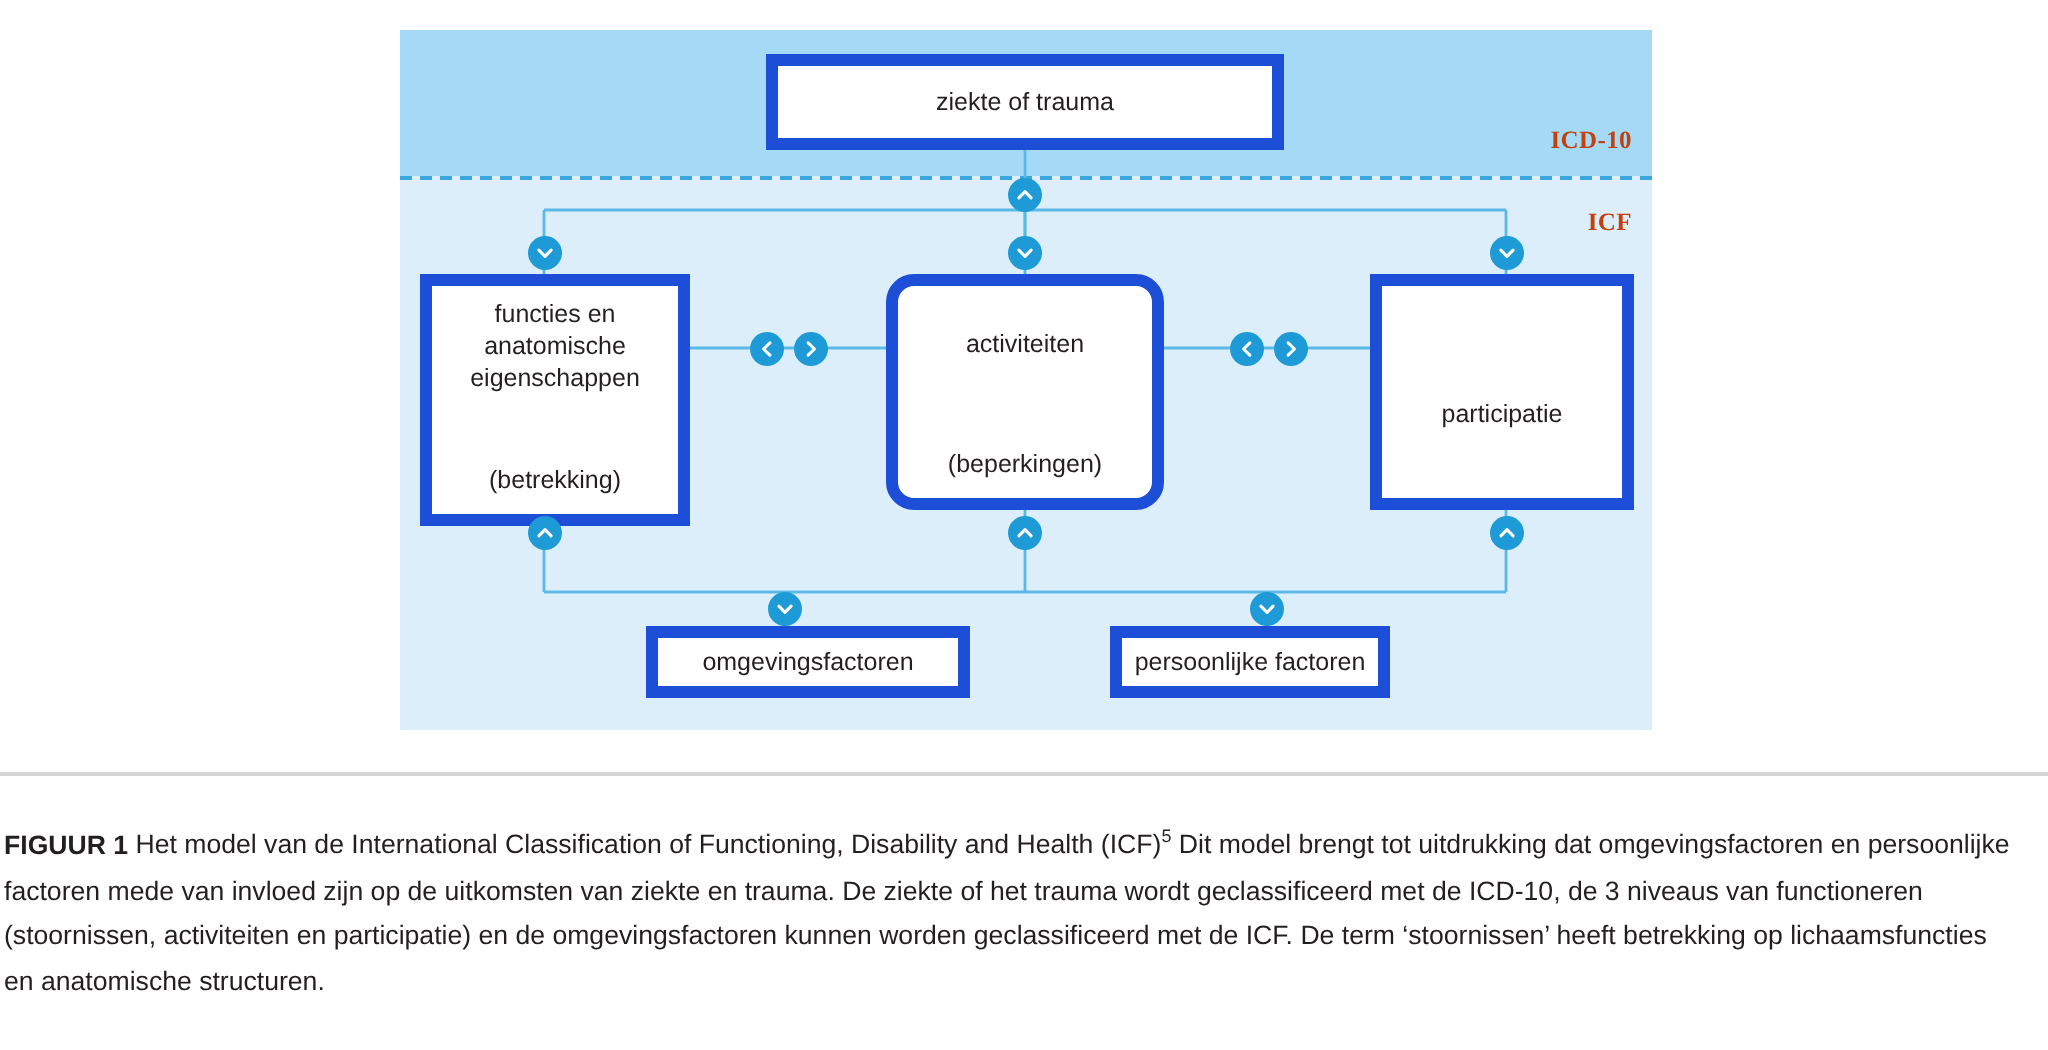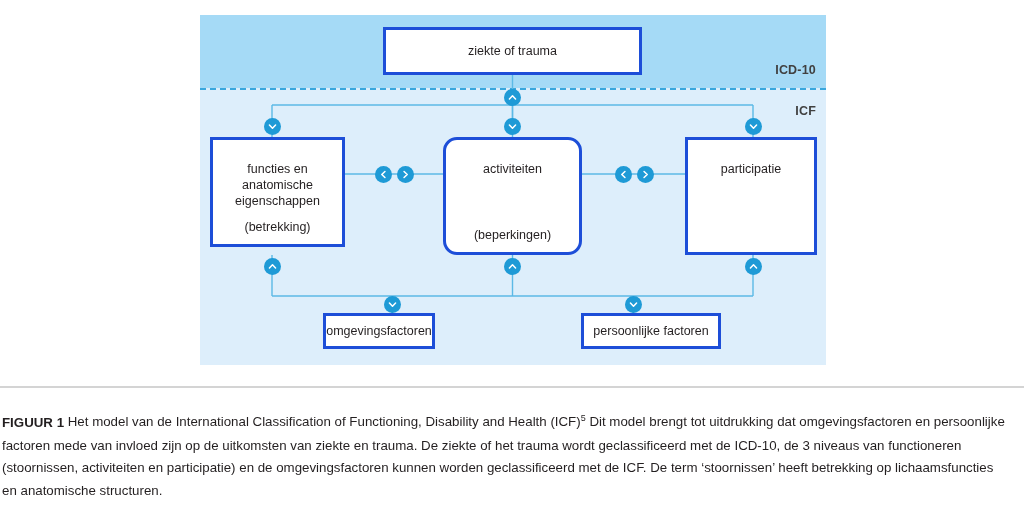--- a/index.html
+++ b/index.html
@@ -47,76 +47,77 @@
     width: 100%;
     height: 0;
     border-top: 2px dashed #3aa7dd;
   }
 
   .band-label {
     position: absolute;
     font-weight: bold;
     font-size: 12.5px;
     letter-spacing: 0.2px;
-    color: #404040;
+    color: #c2410c;
+    font-family: Liberation Serif, serif;
   }
   #label-icd10 { right: 10px; top: 48px; }
   #label-icf   { right: 10px; top: 89px; }
 
   
   #connectors {
     position: absolute;
     left: 0;
     top: 0;
     width: 626px;
     height: 350px;
   }
 
   
   .node {
     position: absolute;
     box-sizing: border-box;
     background: #ffffff;
-    border: 3px solid #1d4ed8;
+    border: 6px solid #1d4ed8;
     display: flex;
     flex-direction: column;
     align-items: center;
     text-align: center;
     font-size: 12.5px;
     line-height: 1.28;
     color: #231f20;
     z-index: 3;
   }
 
   #node-disease {
     left: 183px; top: 12px; width: 259px; height: 48px;
     justify-content: center;
   }
   #node-functions {
-    left: 10px; top: 122px; width: 135px; height: 110px;
+    left: 10px; top: 122px; width: 135px; height: 126px;
     justify-content: flex-start;
-    padding-top: 21px;
+    padding-top: 6px;
   }
   #node-activities {
     left: 243px; top: 122px; width: 139px; height: 118px;
     justify-content: flex-start;
     padding-top: 21px;
     border-radius: 14px;
   }
   #node-participation {
     left: 485px; top: 122px; width: 132px; height: 118px;
-    justify-content: space-between;
+    justify-content: center;
     padding-top: 21px;
   }
   #node-environmental {
-    left: 123px; top: 298px; width: 112px; height: 36px;
+    left: 123px; top: 298px; width: 162px; height: 36px;
     justify-content: center;
   }
   #node-personal {
-    left: 381px; top: 298px; width: 140px; height: 36px;
+    left: 355px; top: 298px; width: 140px; height: 36px;
     justify-content: center;
     text-align: center;
   }
   .sub-label {
     margin-top: auto;
     margin-bottom: 9px;
   }
 
   
   .badge {

